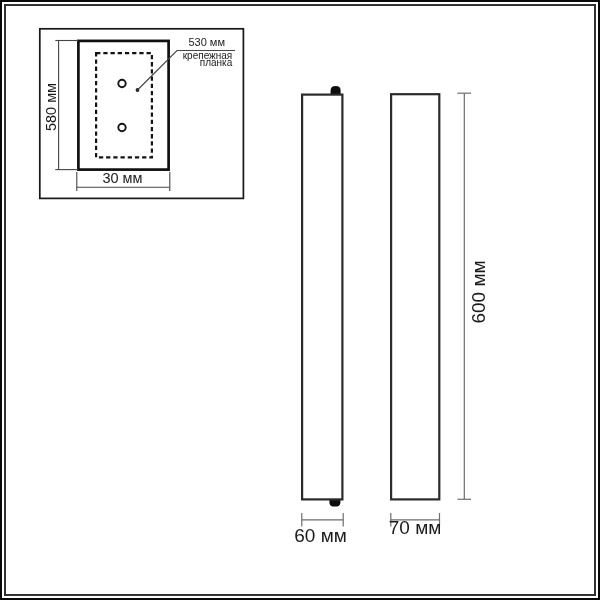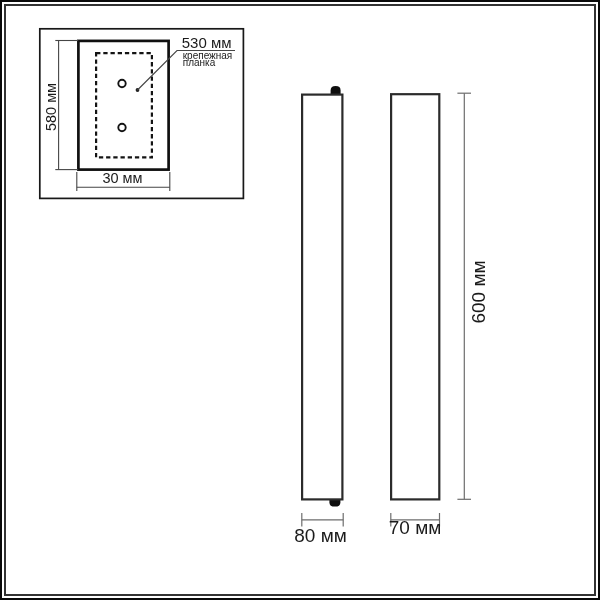--- a/index.html
+++ b/index.html
@@ -9,22 +9,22 @@
   }
   .frame-outer{position:absolute;inset:0;border:2px solid #0a0a0a;pointer-events:none;}
   .frame-inner{position:absolute;inset:4px;border:2px solid #333333;pointer-events:none;}
   .art{position:absolute;left:0;top:0;width:600px;height:600px;}
 
   .lbl{
     position:absolute;color:#1b1b1b;white-space:nowrap;
     transform:translate(-50%,-50%);
   }
   .lbl.rot{transform:translate(-50%,-50%) rotate(-90deg);}
-  .size-s{font-size:15px;}
-  .size-plate{font-size:10px;line-height:7.7px;text-align:left;}
+  .size-s{font-size:11px;}
+  .size-plate{font-size:10px;line-height:7.7px;text-align:right;}
   .size-m{font-size:14.5px;}
   .size-l{font-size:19px;}
 
   
   .inset-box{fill:none;stroke:#181818;stroke-width:1.7;}
   .outline-heavy{fill:#ffffff;stroke:#101010;stroke-width:2.7;}
   .plate-dashed{fill:none;stroke:#141414;stroke-width:2.2;stroke-dasharray:4.3 2.9;}
   .hole{fill:#ffffff;stroke:#141414;stroke-width:1.9;}
   .leader{fill:none;stroke:#454545;stroke-width:1.1;}
   .leader-dot{fill:#222222;stroke:none;}
@@ -92,19 +92,19 @@
 
   <div class="lbl size-m" style="left:122.5px;top:177.8px;">30 мм</div>
 
   <div class="lbl size-s" style="left:206.7px;top:42.2px;">530 мм</div>
 
   <div class="lbl size-plate" style="left:207.5px;top:59.5px;">
     <div>крепежная</div>
     <div>планка</div>
   </div>
 
-  <div class="lbl size-l" style="left:320.5px;top:536px;">80 мм</div>
+  <div class="lbl size-l" style="left:320.5px;top:536px;">60 мм</div>
 
   <div class="lbl size-l" style="left:415px;top:528px;">70 мм</div>
 
   <div class="lbl rot size-l" style="left:478.8px;top:291.5px;">600 мм</div>
 
 </div>
 
 </body></html>

